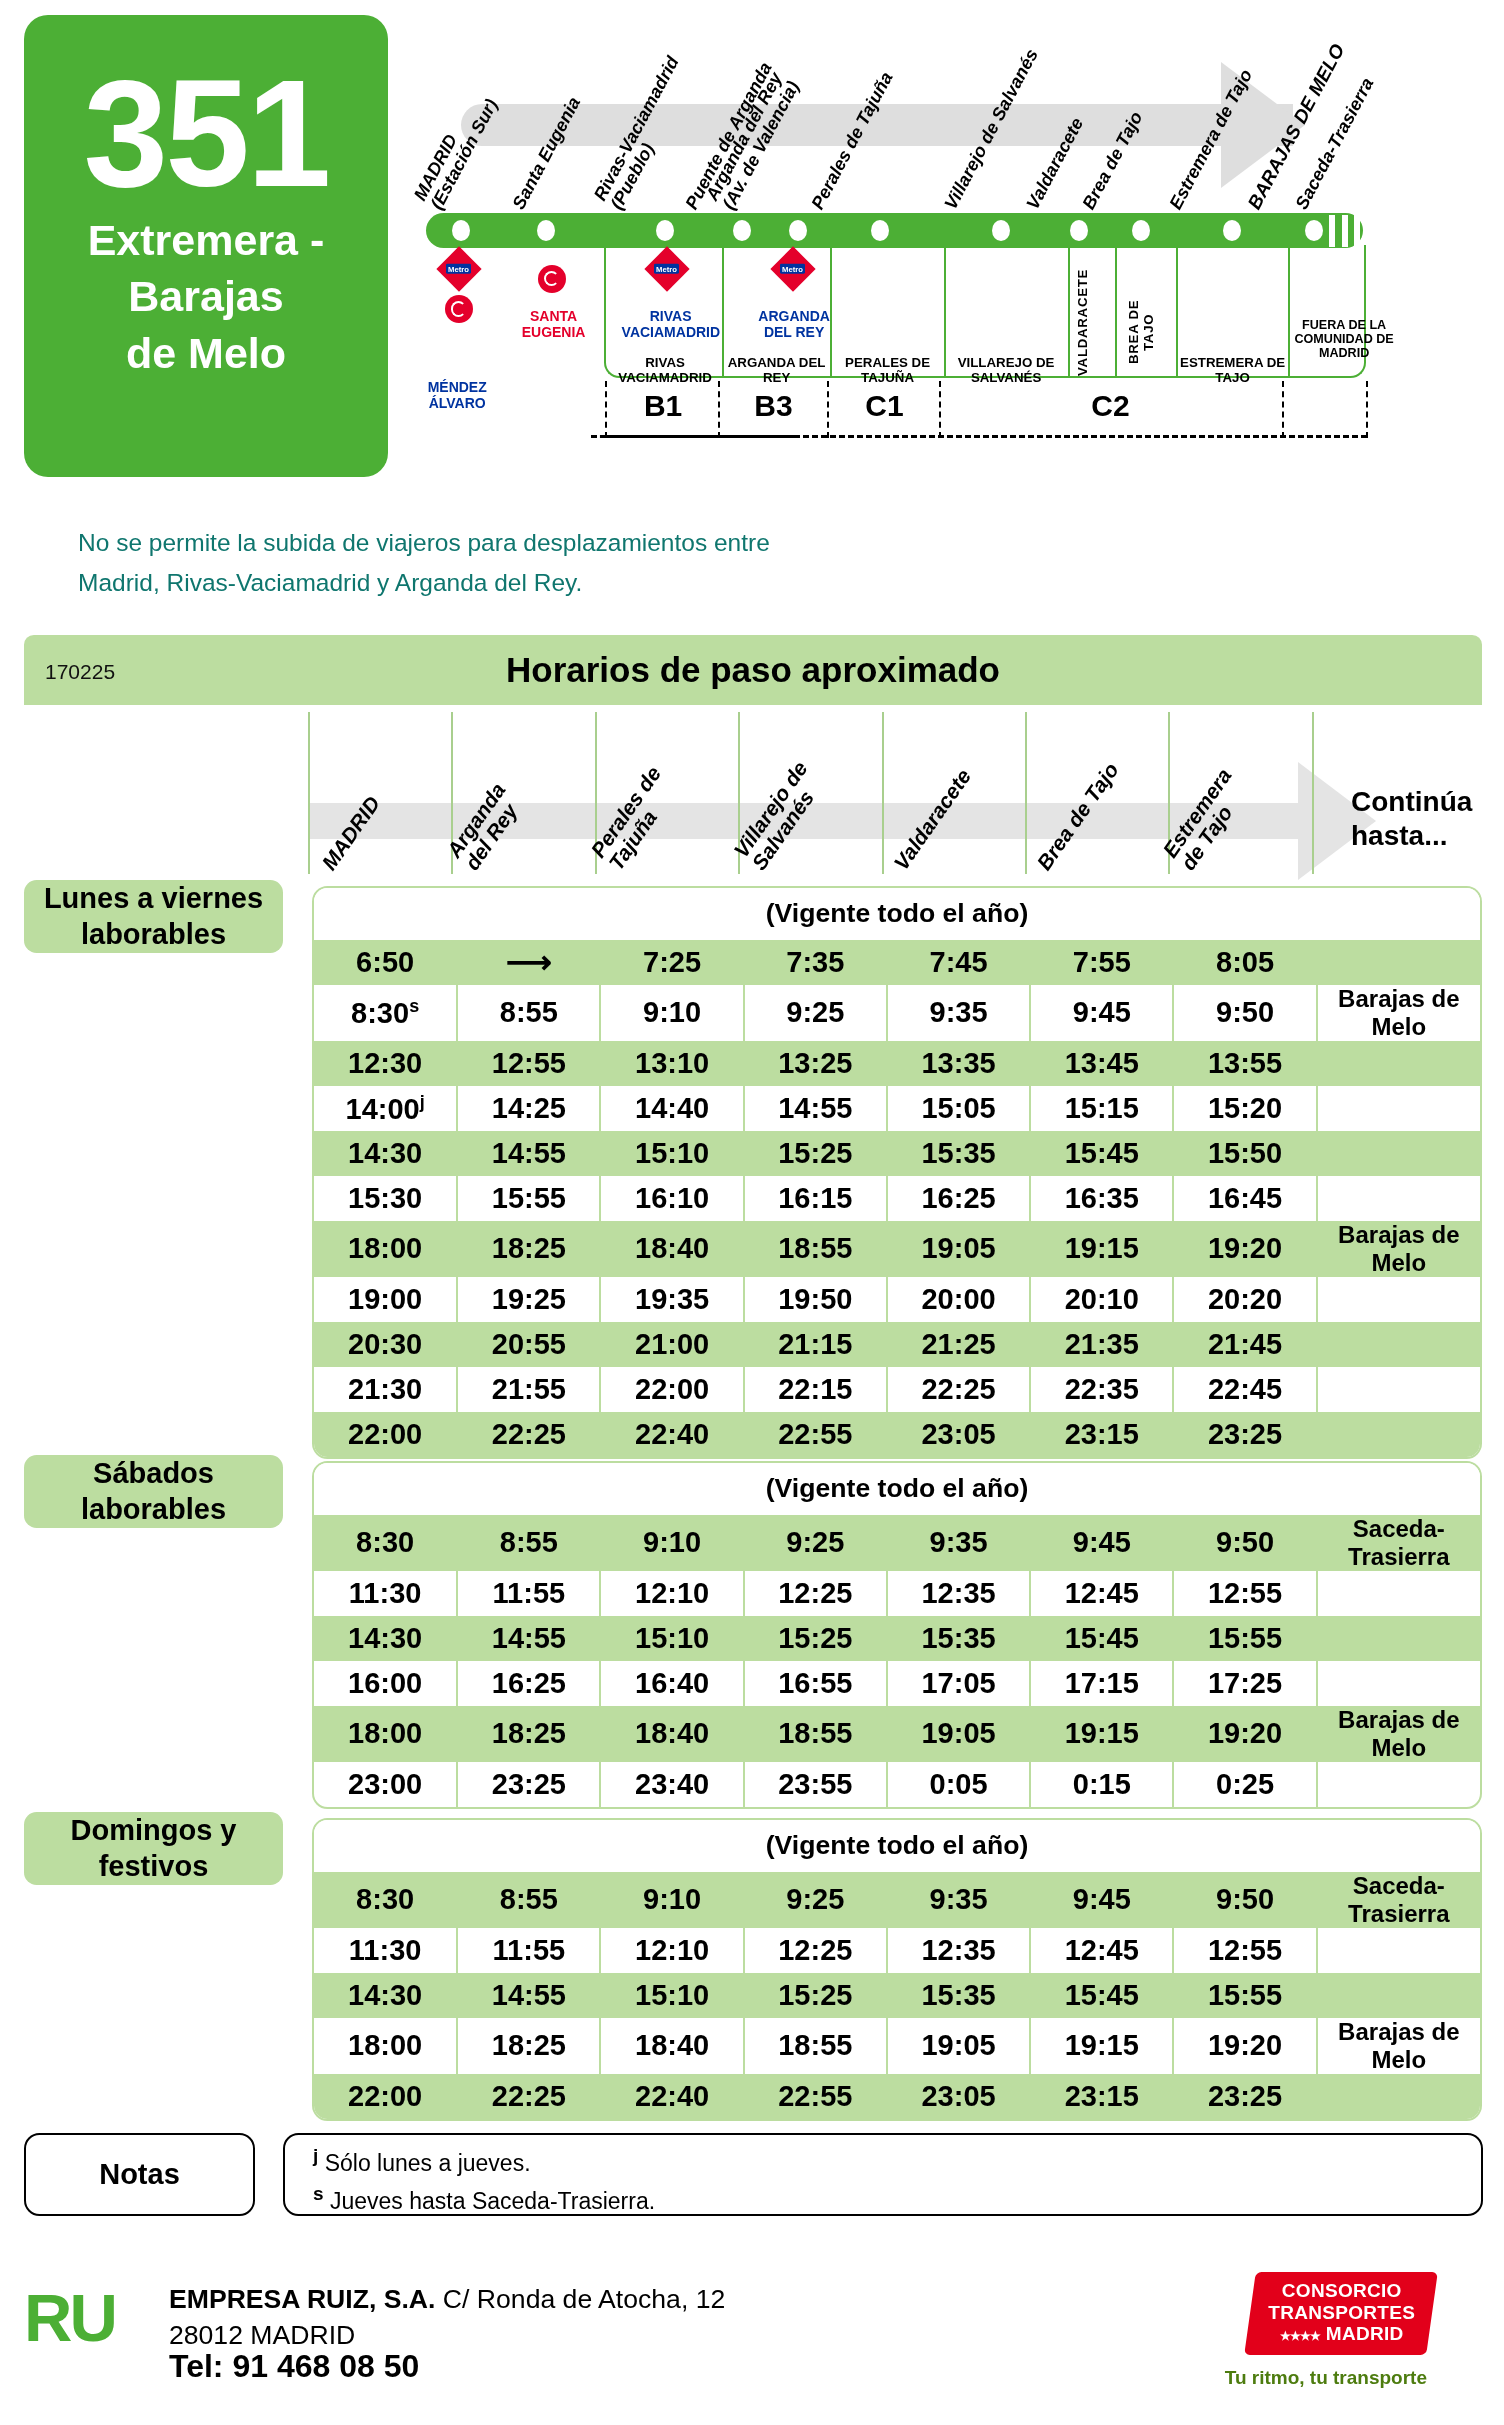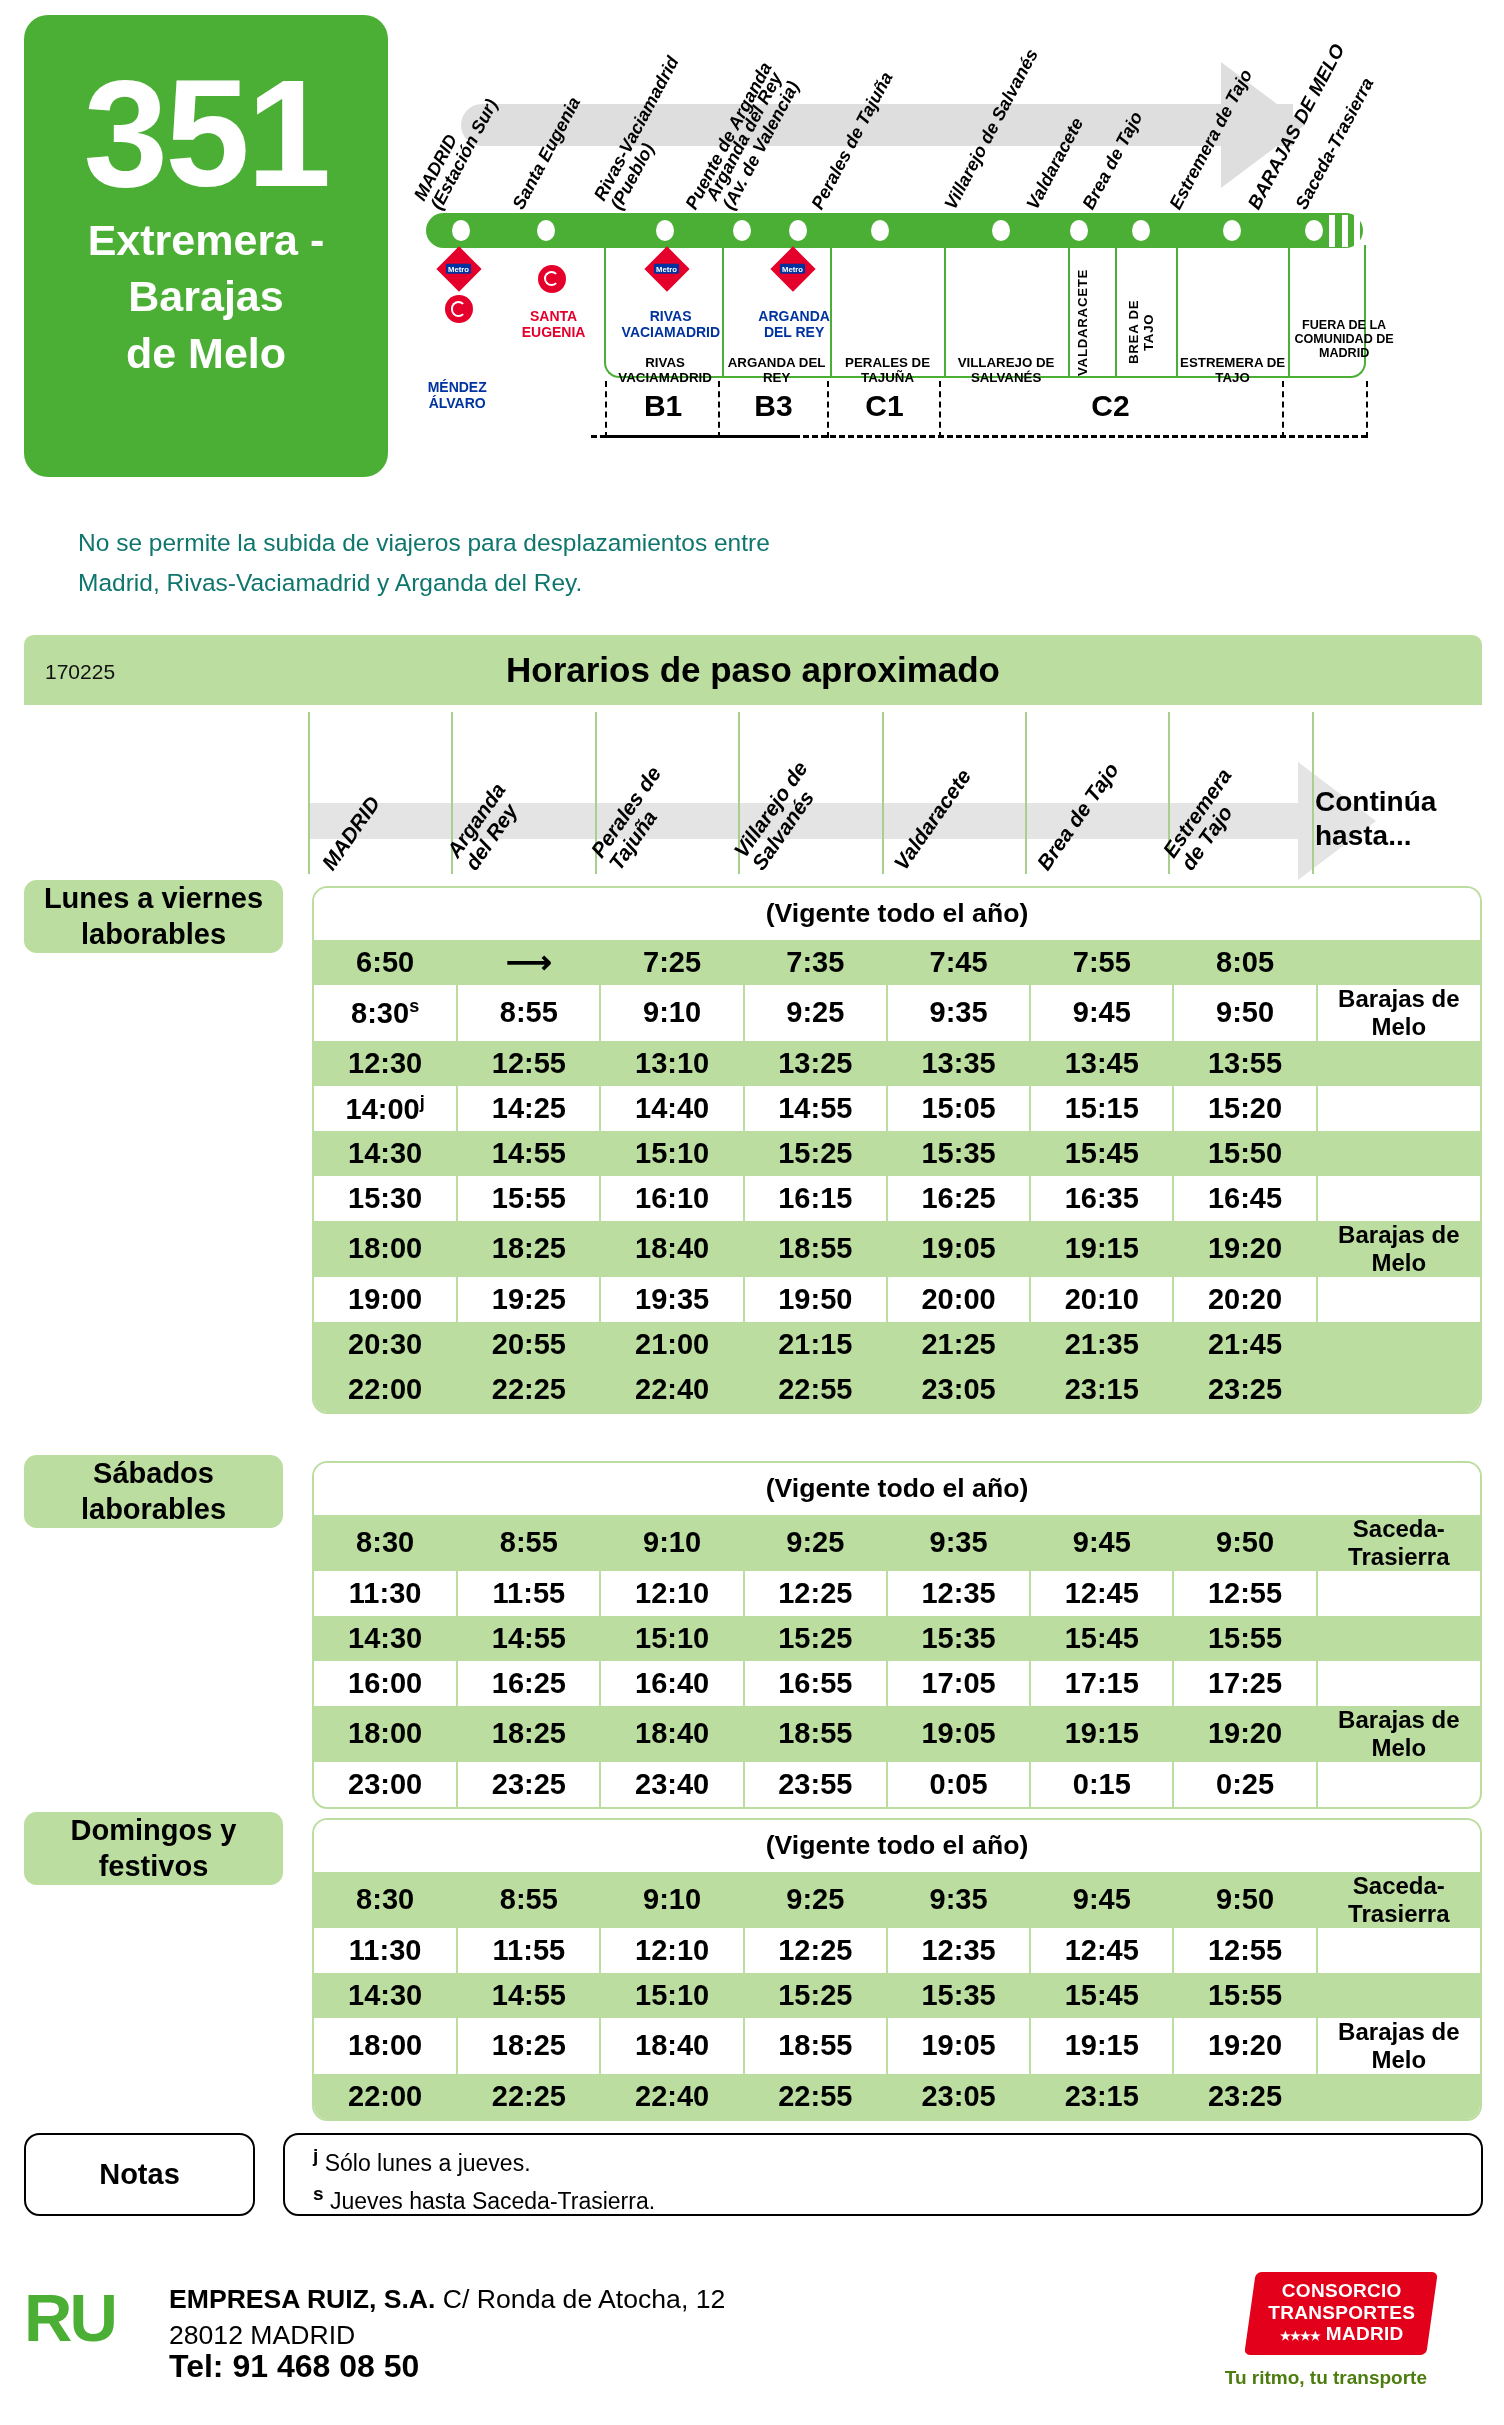--- a/index.html
+++ b/index.html
@@ -156,21 +156,21 @@
     border-left: 78px solid #e4e4e4;
   }
   .ch-label {
     position: absolute; bottom: 5.6px; transform-origin: left bottom;
     transform: rotate(-55deg); white-space: nowrap;
     font-size: 21px; font-weight: bold; font-style: italic; color: #000;
     line-height: 1.05;
   }
   .continua {
     position: absolute; left: 1007px; top: 73px;
-    font-size: 28px; font-weight: bold; color: #000; line-height: 1.2;
+    font-size: 28px; font-weight: bold; color: #000; line-height: 1.2; padding-left: 36px;
   }
 
   
   .block { position: absolute; left: 24px; width: 1458px; }
   .daylabel {
     position: absolute; left: 0; top: 0; width: 259px;
     background: #bcdda0; border-radius: 12.6px;
     display: flex; align-items: center; justify-content: center;
     font-size: 29px; font-weight: bold; text-align: center; line-height: 1.25;
     color: #000;
@@ -500,20 +500,30 @@
           <tr class="alt">
             <td>20:30</td>
             <td>20:55</td>
             <td>21:00</td>
             <td>21:15</td>
             <td>21:25</td>
             <td>21:35</td>
             <td>21:45</td>
             <td class="cont"></td>
           </tr>
+          <tr>
+            <td>21:30</td>
+            <td>21:55</td>
+            <td>22:00</td>
+            <td>22:15</td>
+            <td>22:25</td>
+            <td>22:35</td>
+            <td>22:45</td>
+            <td class="cont"></td>
+          </tr>
           <tr class="alt">
             <td>22:00</td>
             <td>22:25</td>
             <td>22:40</td>
             <td>22:55</td>
             <td>23:05</td>
             <td>23:15</td>
             <td>23:25</td>
             <td class="cont"></td>
           </tr>

